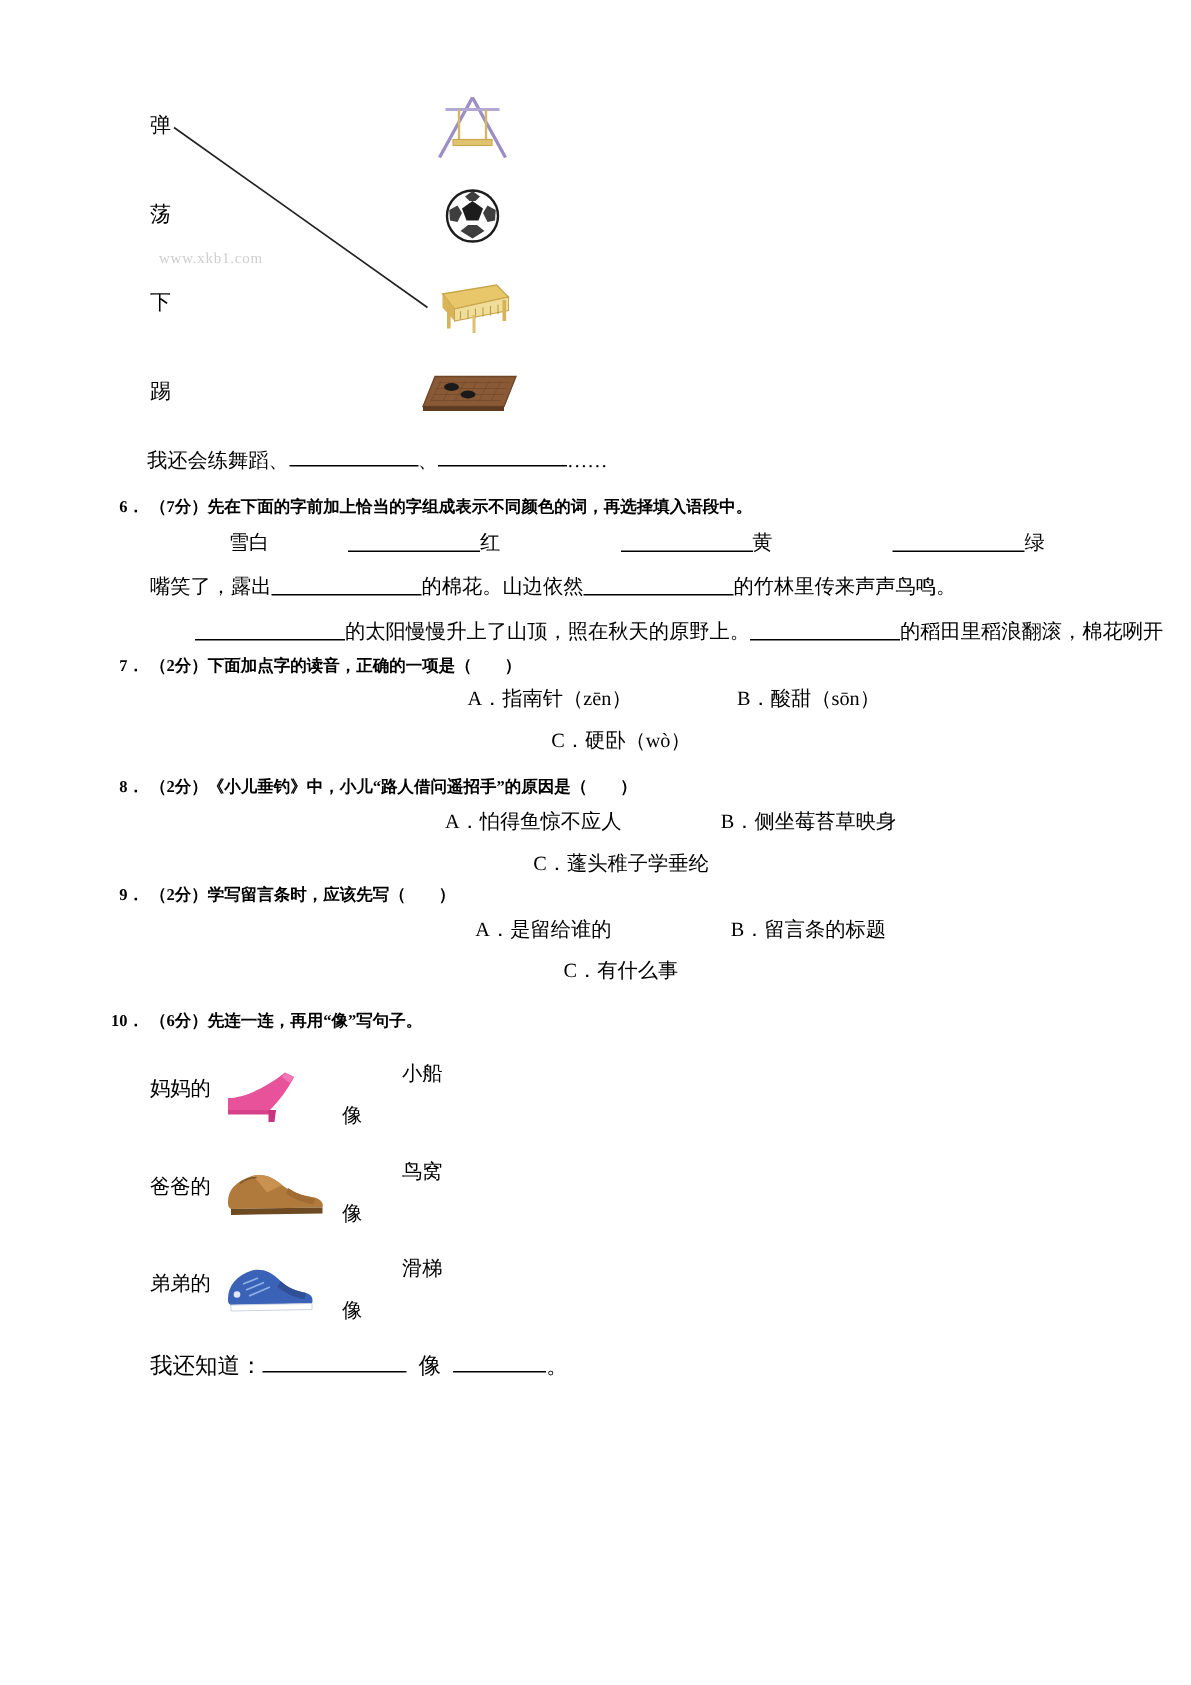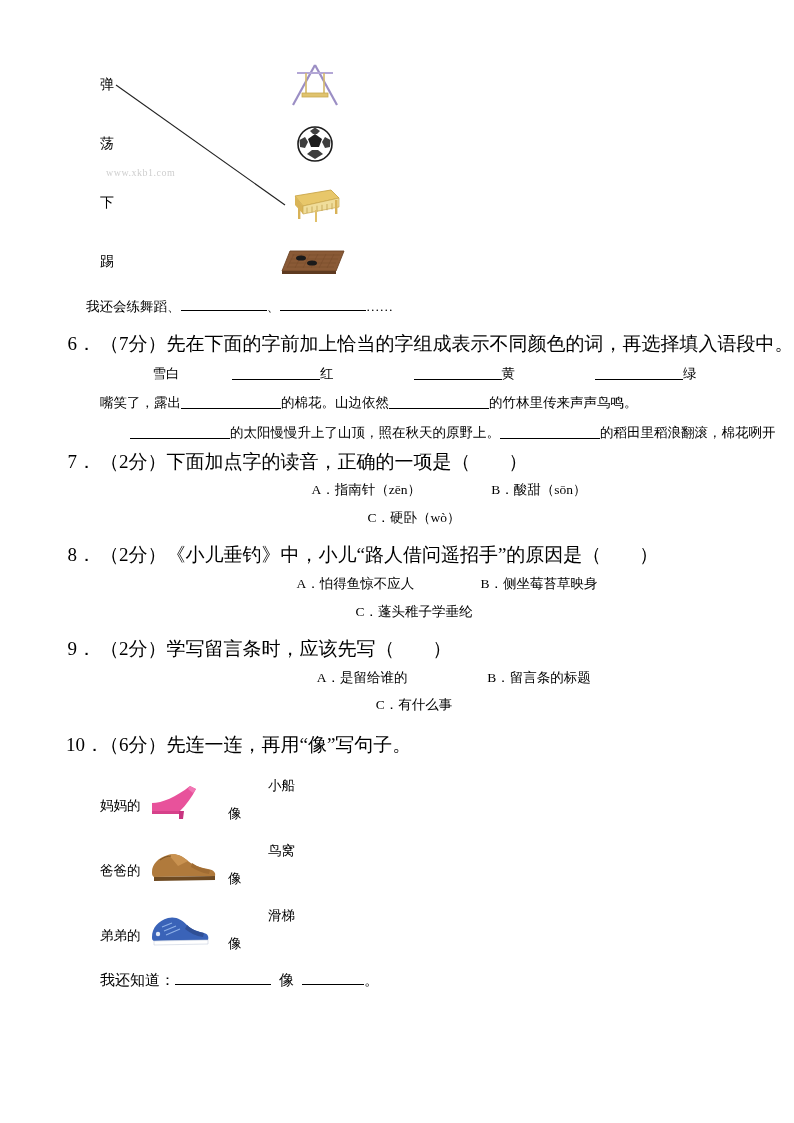--- a/index.html
+++ b/index.html
@@ -19,33 +19,34 @@
     position: relative;
     width: 794px;
     height: 1123px;
     box-sizing: border-box;
     padding: 55px 66px 40px 66px;
   }
 
   .q-block { position: relative; }
 
   .q-head {
-    font-size: 19px;
+    font-size: 11px;
     line-height: 1.5;
     white-space: nowrap;
+    font-weight: bold;
   }
   .q-num {
     display: inline-block;
     width: 30px;
     text-align: right;
     margin-right: 4px;
     font-family: "Liberation Serif", serif;
   }
   .indent-text {
-    margin-left: 20px;
+    margin-left: 32px;
     font-size: 13.5px;
     line-height: 2.0;
   }
   .opt-row {
     margin-left: 34px;
     font-size: 13.5px;
     line-height: 2.05;
     position: relative;
     text-align: center;
   }
@@ -118,21 +119,21 @@
     margin-left: 34px;
     height: 205px;
   }
   .m10-row {
     position: relative;
     height: 65px;
   }
   .m10-label {
     position: absolute;
     left: 0;
-    bottom: 10px;
+    bottom: 20px;
     font-size: 13.5px;
     text-align: center;
   }
   .m10-img {
     position: absolute;
     left: 46px;
     bottom: 0px;
   }
   .m10-xiang {
     position: absolute;
@@ -280,21 +281,21 @@
       <span class="q-num">8．</span><span>（2分）</span><span>《小儿垂钓》中，小儿“路人借问遥招手”的原因是（　　）</span>
     </div>
     <div class="opt-row">
       <span class="opt-a">A．怕得鱼惊不应人</span><span class="opt-b">B．侧坐莓苔草映身</span>
     </div>
     <div class="opt-row">
       <span class="opt-a">C．蓬头稚子学垂纶</span>
     </div>
   </div>
 
-  <div class="q-block" style="margin-top:10px;">
+  <div class="q-block" style="margin-top:0;">
     <div class="q-head">
       <span class="q-num">9．</span><span>（2分）</span><span>学写留言条时，应该先写（　　）</span>
     </div>
     <div class="opt-row">
       <span class="opt-a">A．是留给谁的</span><span class="opt-b">B．留言条的标题</span>
     </div>
     <div class="opt-row">
       <span class="opt-a">C．有什么事</span>
     </div>
   </div>

